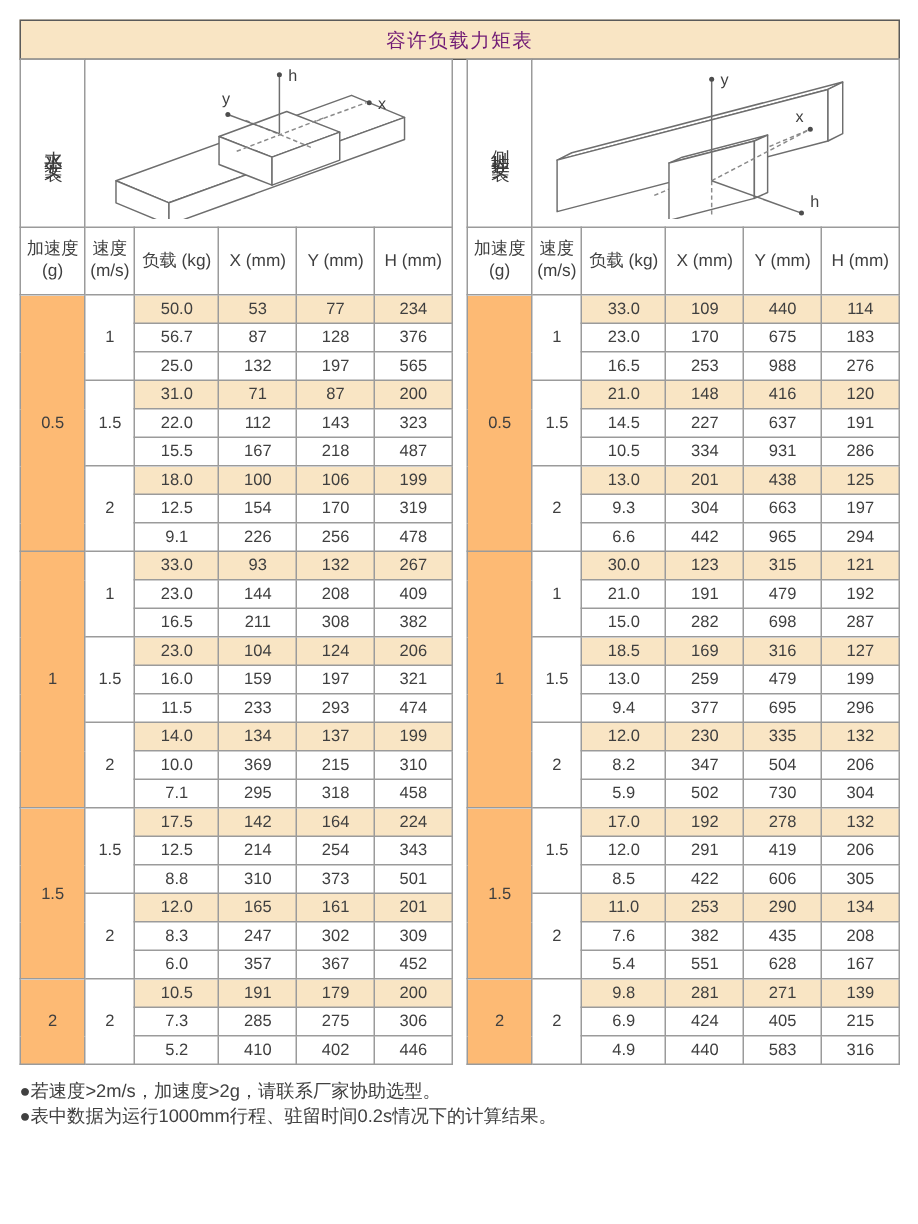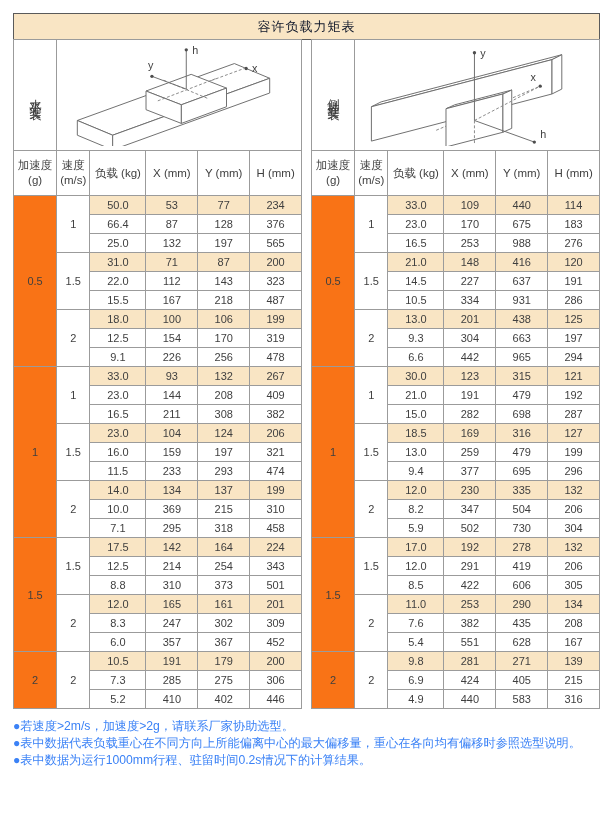--- a/index.html
+++ b/index.html
@@ -5,21 +5,21 @@
   html,body{margin:0;padding:0;}
   body{
     width:612px;height:816px;background:#ffffff;
     font-family:"Liberation Sans","DejaVu Sans",sans-serif;
     color:#3f3f3f;position:relative;
   }
   .sheet{position:absolute;left:13px;top:13px;width:587px;}
   .title-bar{
     border:1px solid #5a5a5a;background:#f9e5c4;height:25px;
     display:flex;align-items:center;justify-content:center;
-    font-size:13px;color:#0f172a;letter-spacing:1px;
+    font-size:13px;color:#701a75;letter-spacing:1px;
   }
   .tables{display:flex;gap:9px;margin-top:-1px;}
   table.half{
     flex:1;border-collapse:collapse;table-layout:fixed;
     border:1px solid #5a5a5a;
   }
   table.half td{
     border:1px solid #9b9b9b;text-align:center;vertical-align:middle;
     padding:0;color:#3f3f3f;overflow:hidden;
   }
@@ -27,26 +27,26 @@
   .vlabel div{
     writing-mode:vertical-rl;text-orientation:upright;
     letter-spacing:3px;font-size:12.5px;margin:0 auto;color:#3a3a3a;
   }
   tr.diagram-row td{height:108px;background:#fff;}
   tr.hdr-row td{
     height:44px;font-size:11.5px;white-space:pre-line;line-height:1.3;
     background:#fff;
   }
   #tbody-0 td,#tbody-1 td{height:18px;font-size:11px;}
-  td.accel{background:#f97316;font-size:11.5px;}
+  td.accel{background:#fdba74;font-size:11.5px;}
   td.speed{background:#fff;font-size:11px;}
   td.hl{background:#f9e5c4;}
   .notes{margin-top:9px;}
   .note{
-    font-size:12.2px;line-height:17.2px;color:#3b82f6;white-space:nowrap;
+    font-size:12.2px;line-height:17.2px;color:#404040;white-space:nowrap;
   }
   svg text{font-size:11px;fill:#3f3f3f;font-family:"Liberation Sans","DejaVu Sans",sans-serif;}
   svg polygon{fill:#ffffff;stroke:#6e6e6e;stroke-width:1;stroke-linejoin:round;}
   svg line{stroke:#6e6e6e;stroke-width:1;}
   svg line.dash{stroke-dasharray:3,2;stroke:#8a8a8a;}
   svg circle{fill:#4d4d4d;}
 </style>
 </head>
 <body>
 
@@ -106,21 +106,21 @@
       <tbody id="tbody-0">
           <tr>
             <td rowspan="9" class="accel">0.5</td>
             <td rowspan="3" class="speed">1</td>
             <td class="hl">50.0</td>
             <td class="hl">53</td>
             <td class="hl">77</td>
             <td class="hl">234</td>
           </tr>
           <tr>
-            <td>66.4</td>
+            <td>56.7</td>
             <td>87</td>
             <td>128</td>
             <td>376</td>
           </tr>
           <tr>
             <td>25.0</td>
             <td>132</td>
             <td>197</td>
             <td>565</td>
           </tr>
@@ -505,17 +505,16 @@
             <td>583</td>
             <td>316</td>
           </tr>
         </tbody>
     </table>
 
   </div>
 
   <div class="notes">
     <div class="note">●若速度&gt;2m/s，加速度&gt;2g，请联系厂家协助选型。</div>
-    <div class="note">●表中数据代表负载重心在不同方向上所能偏离中心的最大偏移量，重心在各向均有偏移时参照选型说明。</div>
     <div class="note">●表中数据为运行1000mm行程、驻留时间0.2s情况下的计算结果。</div>
   </div>
 
 </div>
 
 </body></html>

